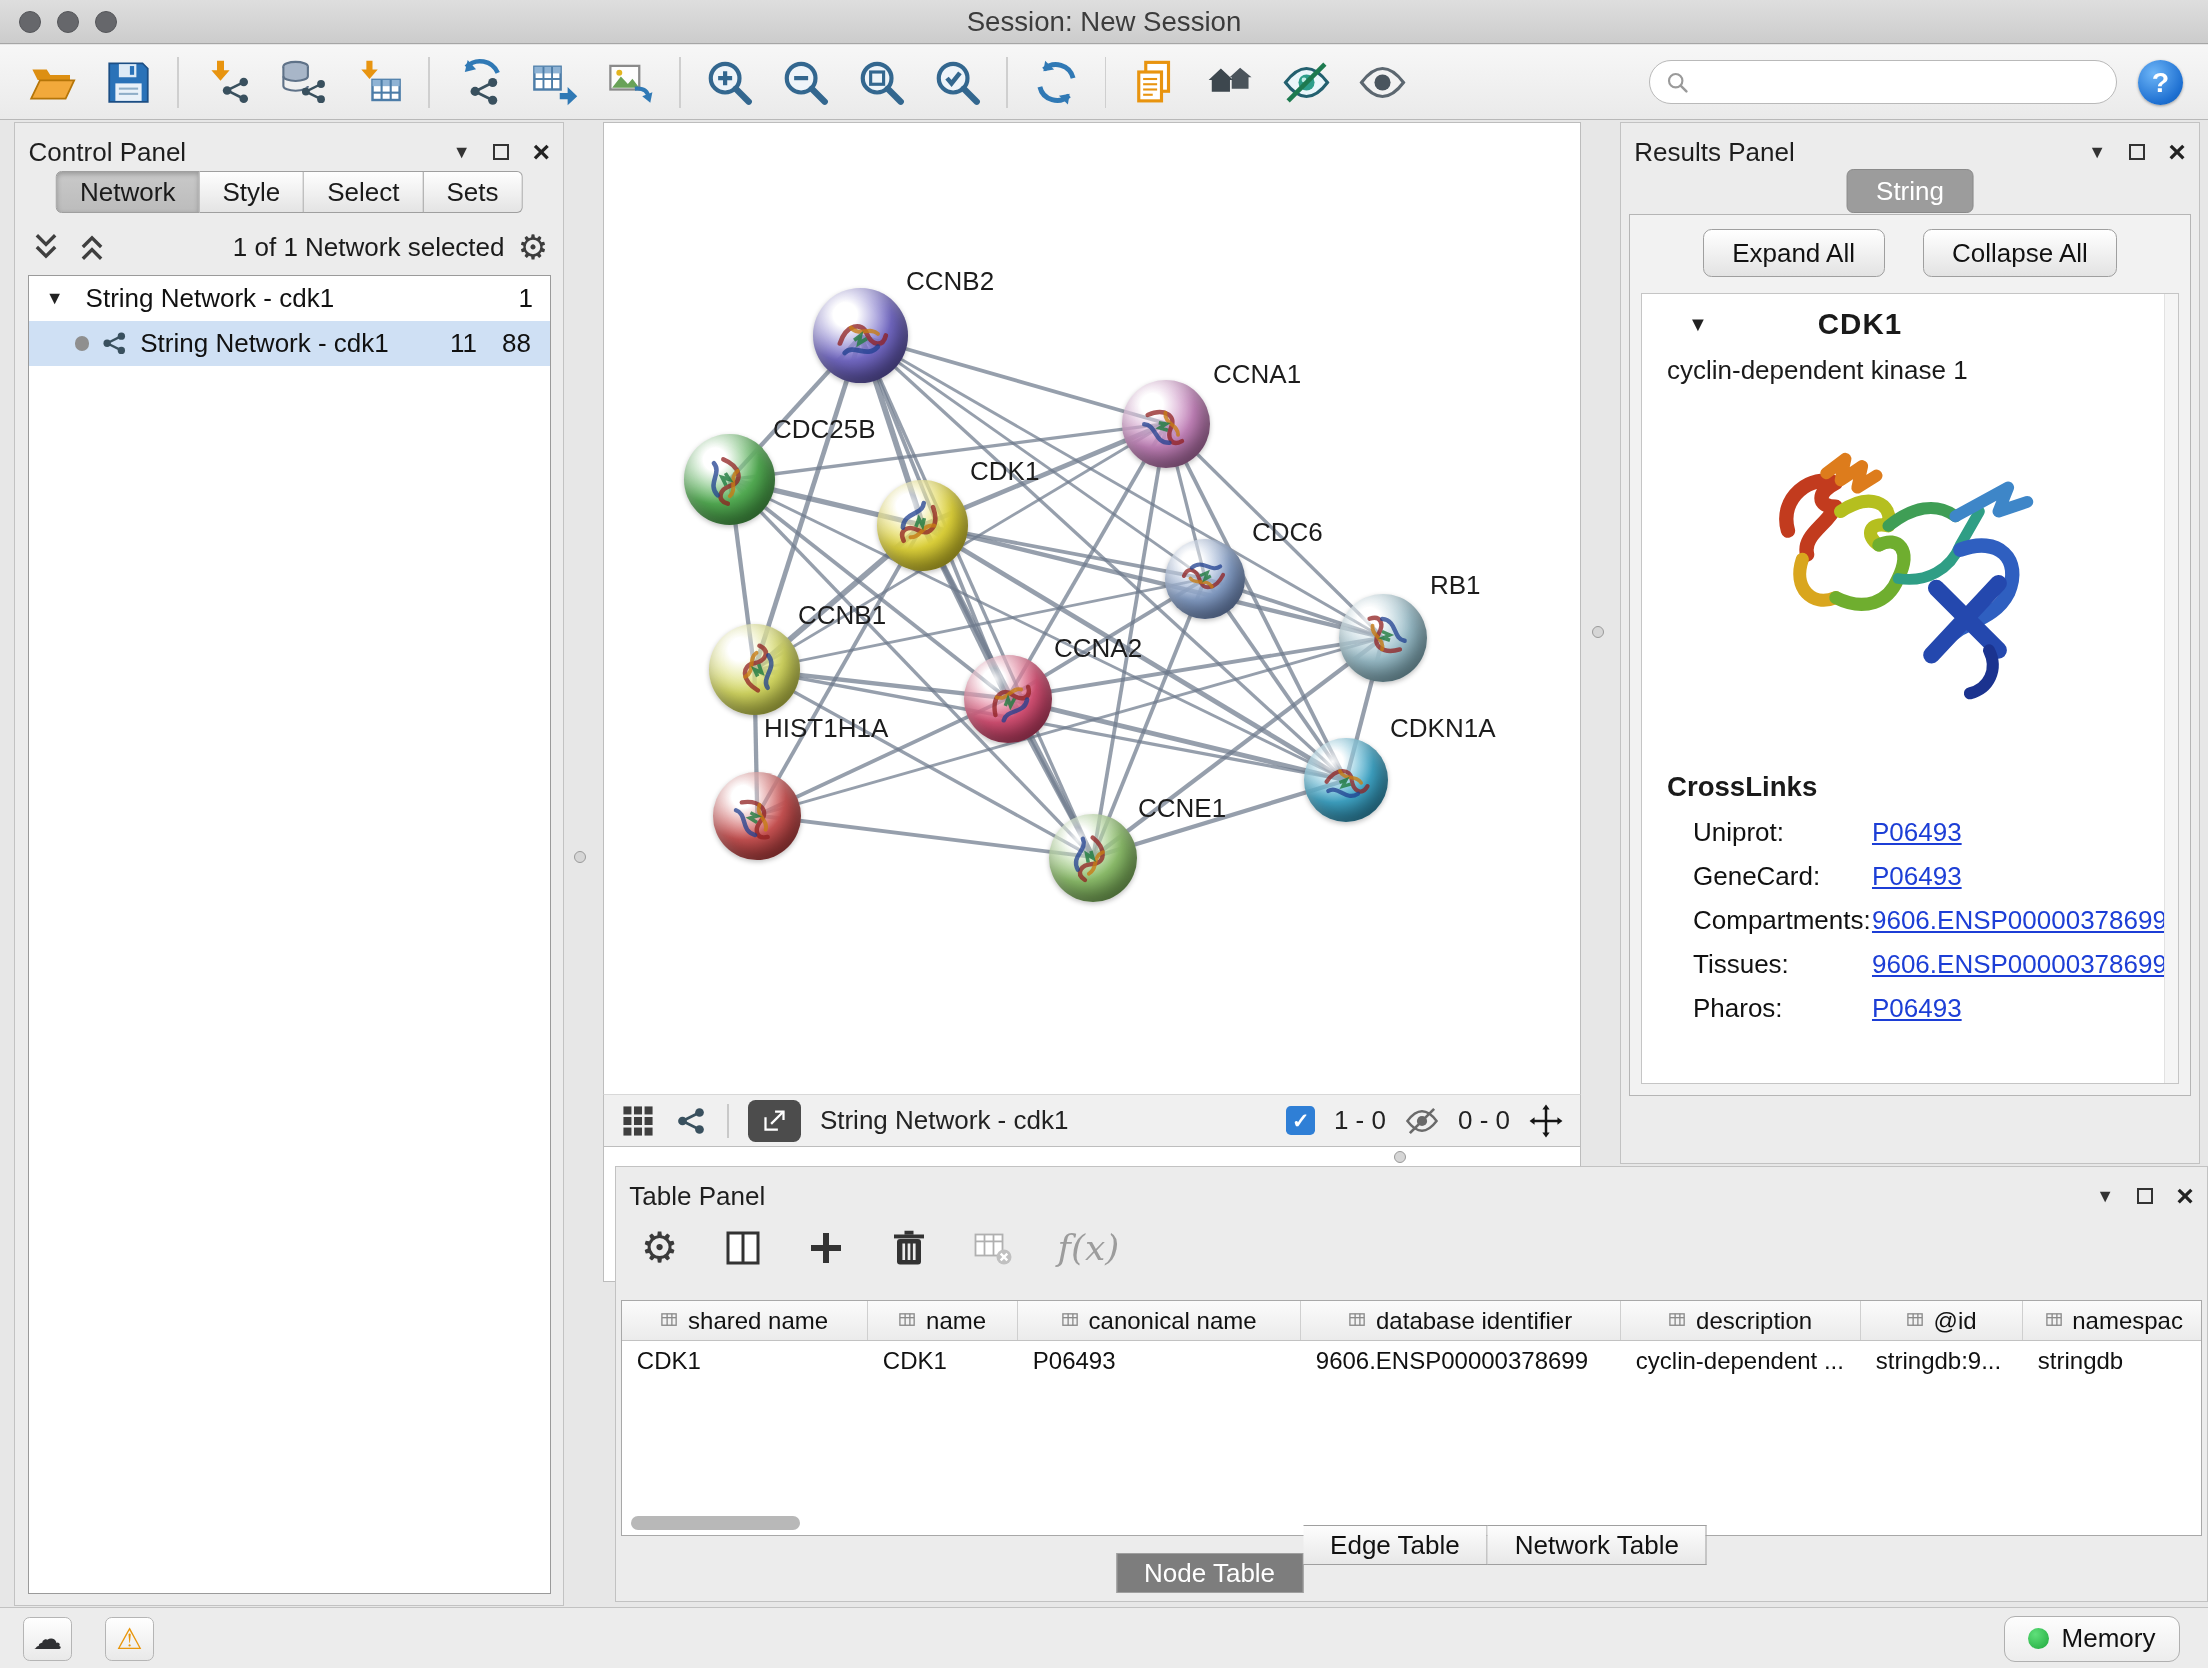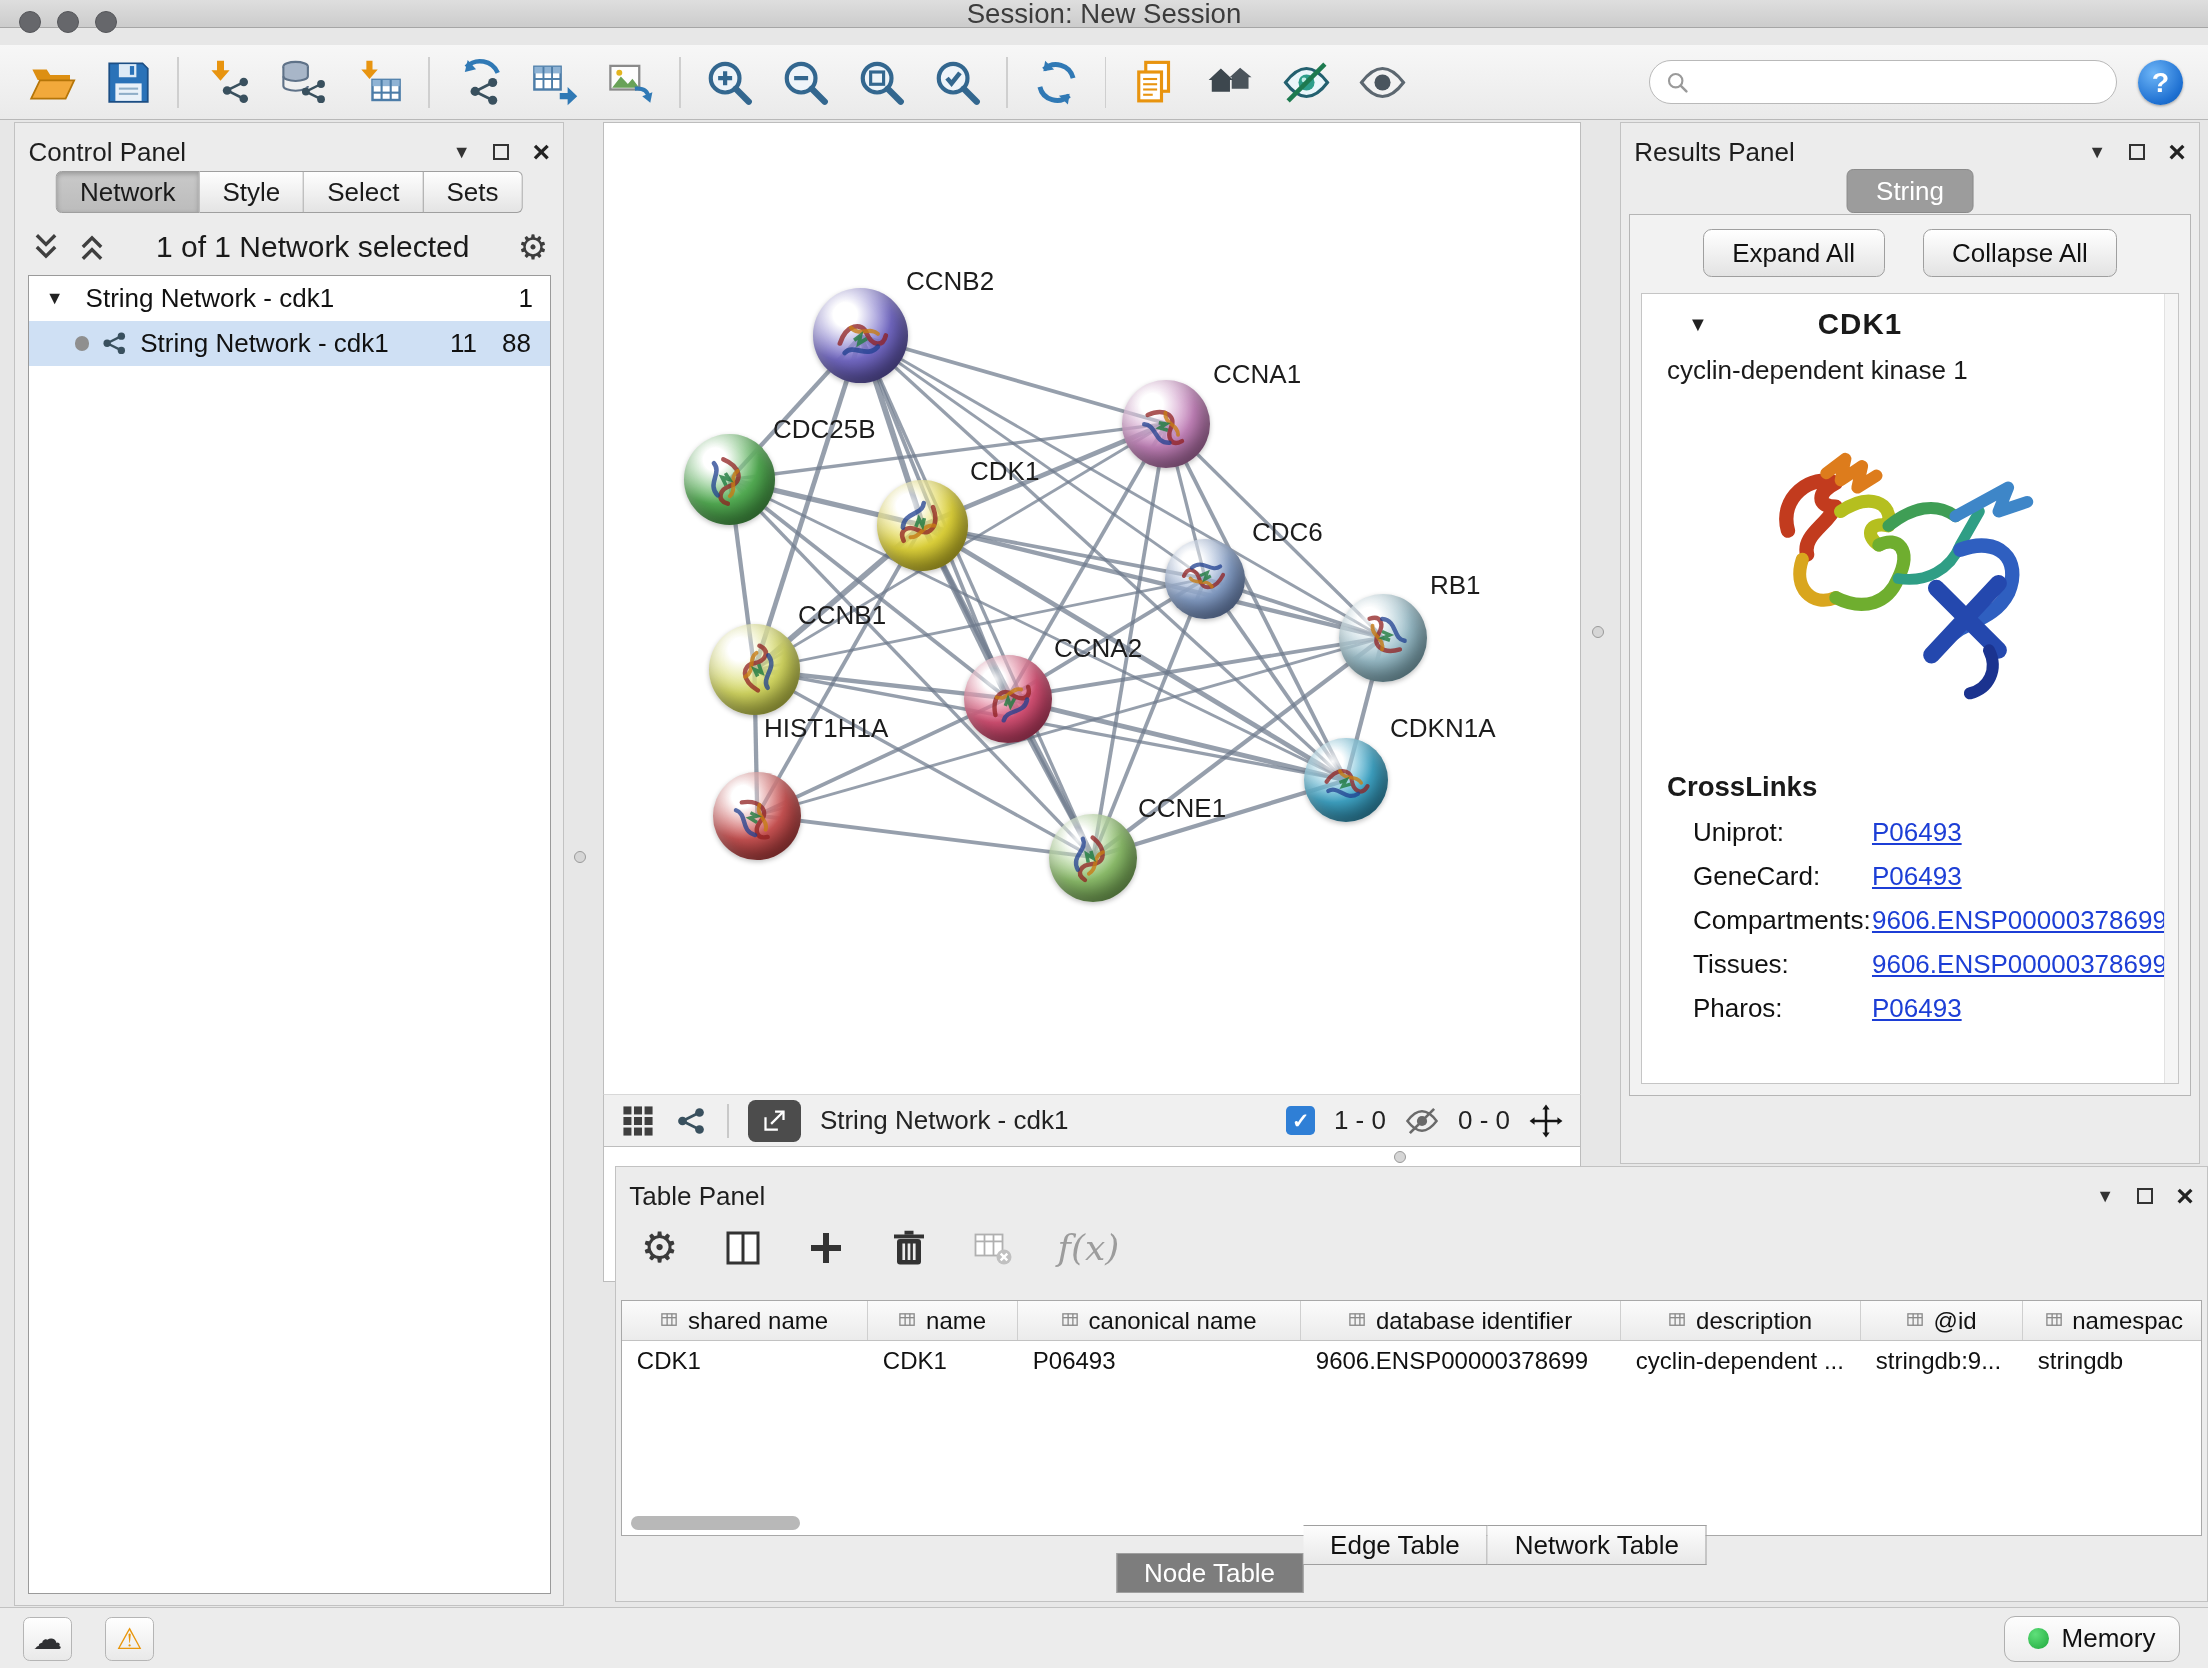--- a/index.html
+++ b/index.html
@@ -1,21 +1,21 @@
 <!DOCTYPE html>
 <html style="font-size:15px"><head>
 <meta charset="utf-8">
 <style>
   *{margin:0;padding:0;box-sizing:border-box;}
   html,body{width:2208px;height:1668px;}
   body{font-family:"Liberation Sans",sans-serif;background:#e7e7e7;position:relative;overflow:hidden;color:#1a1a1a;}
   .app{position:absolute;inset:0;}
 
   
-  .titlebar{position:absolute;left:0;top:0;width:100%;height:28px;background:linear-gradient(#dedede,#cccccc);border-bottom:1px solid #a6a6a6;}
+  .titlebar{position:absolute;left:0;top:0;width:100%;height:44px;background:linear-gradient(#dedede,#cccccc);border-bottom:1px solid #a6a6a6;}
   .title{position:absolute;inset:0;display:flex;align-items:center;justify-content:center;font-size:27.6px;color:#3c3c3c;}
   .traffic{position:absolute;left:19px;top:10.5px;display:flex;gap:16px;z-index:2;}
   .traffic span{width:22px;height:22px;border-radius:50%;background:#66676b;border:1px solid #55565a;}
 
   
   .toolbar{position:absolute;left:0;top:45px;width:100%;height:75px;background:linear-gradient(#f7f7f7,#eaeaea);border-bottom:1px solid #b8b8b8;display:flex;align-items:center;padding:0 25px;gap:21px;}
   .tb-btn{width:55px;height:55px;border:none;background:transparent;display:flex;align-items:center;justify-content:center;padding:0;}
   .tb-btn svg{width:49px;height:49px;}
   .tb-sep{width:1.9px;height:51px;background:#cfcfcf;flex:0 0 auto;}
   .tb-spacer{flex:1;}
@@ -34,21 +34,21 @@
 
   
   .control-panel{left:14.3px;top:122px;width:550px;height:1484px;}
   .cp-tabs{position:absolute;top:48px;left:50%;transform:translateX(-50%);display:flex;}
   .cp-tab{height:42px;display:flex;align-items:center;justify-content:center;padding:0 23px;font-size:26px;background:linear-gradient(#fefefe,#e4e4e4);border:1px solid #9f9f9f;border-left-width:0;}
   .cp-tab:first-child{border-left-width:1px;border-radius:5.7px 0 0 5.7px;text-align:center;}
   .cp-tab:last-child{border-radius:0 5.7px 5.7px 0;}
   .cp-tab.selected{background:linear-gradient(#c9c9c9,#bcbcbc);box-shadow:inset 0 1.9px 4.8px rgba(0,0,0,.25);}
   .cp-selrow{position:absolute;top:101px;left:15px;right:15px;height:46px;display:flex;align-items:center;gap:13.3px;}
   .chev{width:32px;height:34px;flex:0 0 auto;}
-  .cp-status{flex:1;text-align:center;font-size:30px;}
+  .cp-status{flex:1;text-align:right;font-size:26px;}
   .cp-gear{font-size:34px;color:#3c3c3c;line-height:1;}
   .cp-tree{position:absolute;left:12.4px;right:12.4px;top:152px;bottom:11.4px;background:#fff;border:1px solid #9a9a9a;overflow:hidden;}
   .tree-row{display:flex;align-items:center;height:45px;font-size:26px;color:#111;padding:0 17px;gap:11.4px;}
   .tree-row .arrow{font-size:18px;color:#222;width:28.5px;}
   .tree-row .count{margin-left:auto;}
   .tree-row.child{background:#cfe0f4;padding-left:46px;}
   .tree-row.child .dot{width:14.3px;height:14.3px;border-radius:50%;background:#8f8f8f;flex:0 0 auto;}
   .tree-row.child svg{width:28.5px;height:28.5px;flex:0 0 auto;}
   .tree-counts{margin-left:auto;display:flex;gap:25px;padding-right:1.9px;}
 

